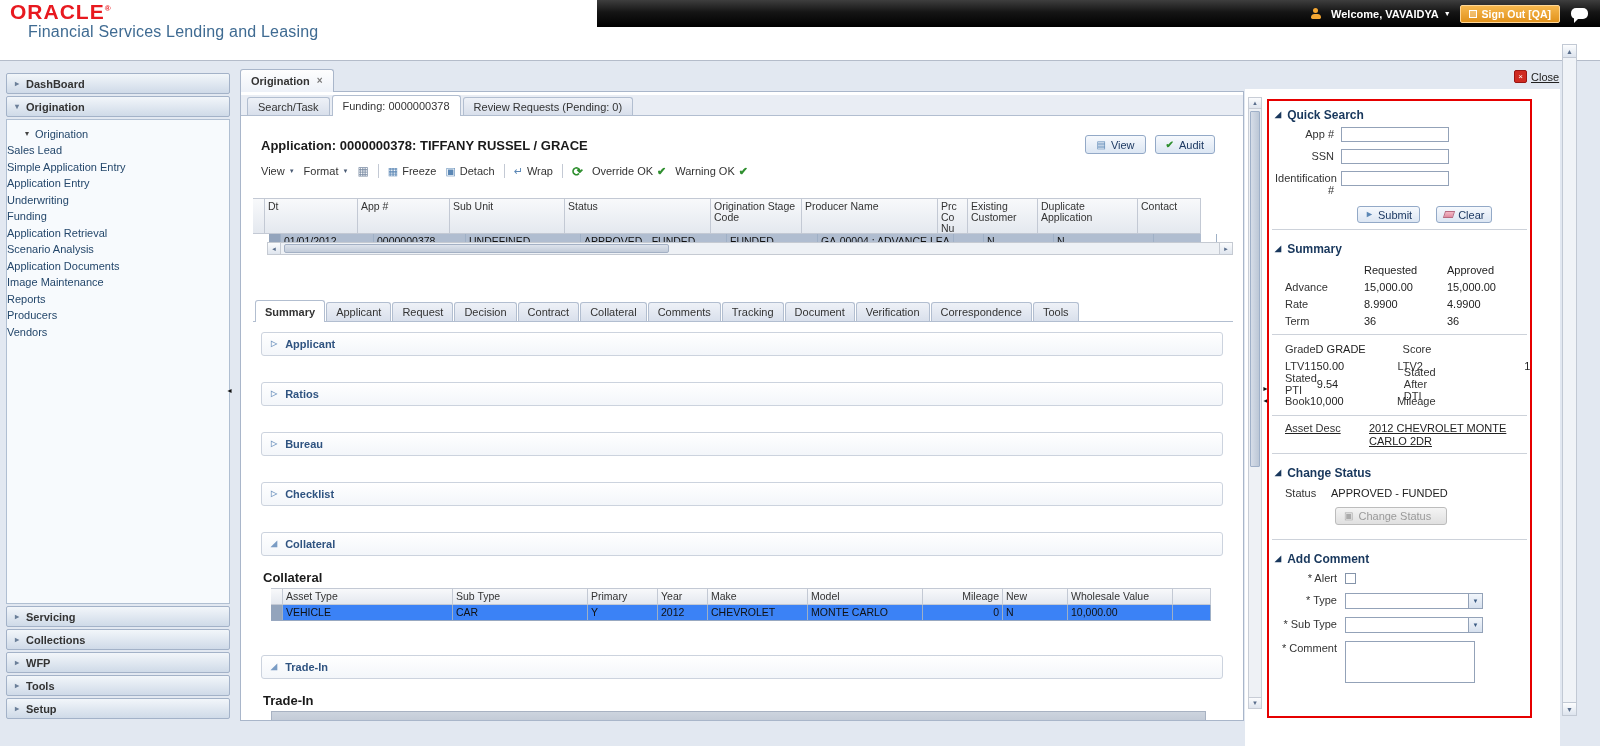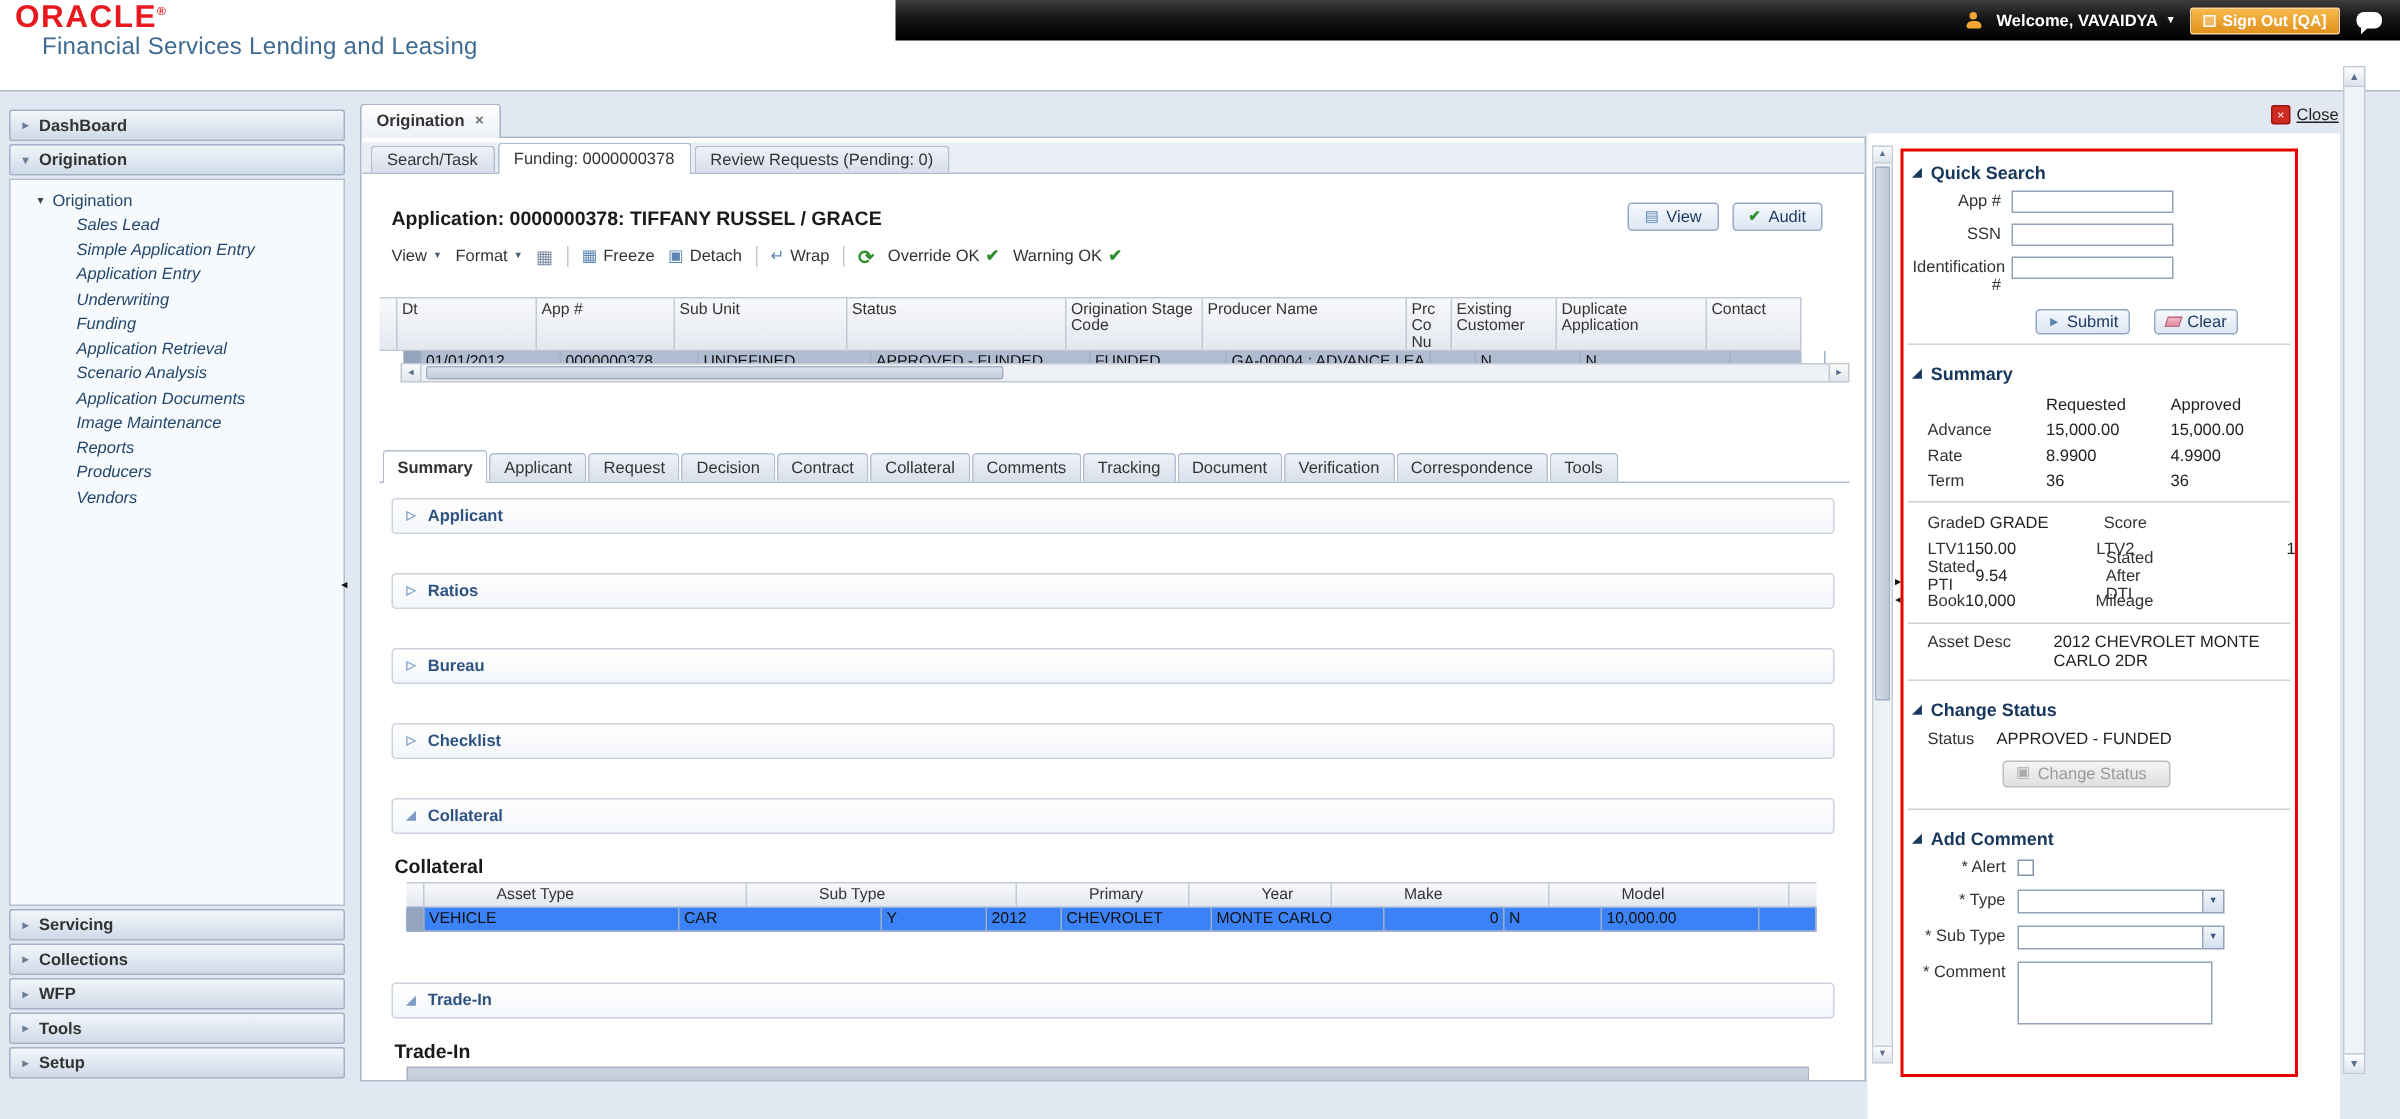--- a/index.html
+++ b/index.html
@@ -30,21 +30,21 @@
 
   
   .sidebar { position: absolute; left: 6px; top: 12px; width: 224px; height: 648px; display: flex; flex-direction: column; }
   .acc-h { height: 21px; margin-bottom: 2px; display: flex; align-items: center; gap: 7px; padding: 0 8px;
     background: linear-gradient(#f2f6fa,#cfdae8); border: 1px solid #a3b2c8; border-radius: 2px;
     color: #333; font-weight: bold; cursor: pointer; flex: none; }
   .acc-h .tri { font-size: 8px; color: #6b7f99; }
   .tree-panel { flex: 1; background: #f7fafd; border: 1px solid #b0bfd2; margin-bottom: 2px; padding-top: 5px; overflow: hidden; }
   .tree-root { display: flex; align-items: center; gap: 6px; padding-left: 18px; height: 17px; color: #24476b; cursor: pointer; }
   .tree-root .tri { font-size: 8px; color: #444; }
-  .tree-item { padding-left: 44px; height: 16.5px; line-height: 16.5px; color: #24476b; cursor: pointer; white-space: nowrap; font-style: italic; }
+  .tree-item { height: 16.5px; line-height: 16.5px; color: #24476b; cursor: pointer; white-space: nowrap; }
 
   
   .win-tab { position: absolute; left: 240px; top: 8px; height: 23px; background: linear-gradient(#fefefe,#edf1f8);
     border: 1px solid #a9b6ca; border-bottom: none; border-radius: 3px 3px 0 0; display: flex; align-items: center;
     gap: 7px; padding: 0 10px; font-weight: bold; color: #333; z-index: 3; cursor: pointer; }
   .win-tab .x { color: #777; font-size: 10px; cursor: pointer; }
   .close-area { position: absolute; left: 1514px; top: 9px; display: flex; gap: 4px; align-items: center; cursor: pointer; }
   .close-x { width: 13px; height: 13px; background: #cf2a21; border: 1px solid #991512; color: #fff; font-size: 8px;
     display: flex; align-items: center; justify-content: center; border-radius: 2px; }
   .close-lbl { color: #222; text-decoration: underline; }
@@ -100,21 +100,21 @@
   .secbar { height: 24px; border: 1px solid #ccd3de; border-radius: 3px; background: linear-gradient(#ffffff,#f3f6fa);
     display: flex; align-items: center; gap: 8px; padding-left: 9px; color: #2f5380; font-weight: bold; cursor: pointer; }
   .secbar .tri { font-size: 8px; color: #7a9cc4; }
   .mb { margin-bottom: 26px; }
   .blk-title { margin: 14px 0 3px 2px; font-size: 13px; font-weight: bold; color: #1a1a1a; }
 
   .ctable { margin-left: 10px; width: 940px; }
   .v0{width:12px;flex:none}.v1{width:170px;flex:none}.v2{width:135px;flex:none}.v3{width:70px;flex:none}.v4{width:50px;flex:none}
   .v5{width:100px;flex:none}.v6{width:115px;flex:none}.v7{width:80px;flex:none;text-align:right}.v8{width:65px;flex:none}
   .v9{width:105px;flex:none}.v10{flex:1}
-  .ch { display: flex; background: linear-gradient(#f8f9fb,#e4e8ef); border-top: 1px solid #c3c9d4; border-bottom: 1px solid #c3c9d4; gap: 45px; }
+  .ch { display: flex; background: linear-gradient(#f8f9fb,#e4e8ef); border-top: 1px solid #c3c9d4; border-bottom: 1px solid #c3c9d4; }
   .ch .c { border-right: 1px solid #c3c9d4; padding: 1px 3px; height: 15px; font-size: 10.5px; color: #333; overflow: hidden; white-space: nowrap; }
   .cr { display: flex; background: #3b82f6; border-bottom: 1px solid #98a8c0; cursor: pointer; }
   .cr .c { border-right: 1px solid #9fb0c6; padding: 1px 3px; height: 15px; font-size: 10.5px; color: #101010; overflow: hidden; white-space: nowrap; }
   .ti-strip { margin-left: 10px; margin-top: 2px; width: 935px; height: 18px; background: linear-gradient(#cdd4de,#bac3d1); border: 1px solid #a8b2c2; }
 
   
   .inner-scroll { position: absolute; left: 1248px; top: 36px; width: 14px; height: 612px; background: #eef1f5; border: 1px solid #c8cdd6; }
   .is-btn { height: 11px; display: flex; align-items: center; justify-content: center; font-size: 6px; color: #5a6e8c;
     background: linear-gradient(#fbfcfd,#dfe5ee); cursor: pointer; }
   .is-btn.t { border-bottom: 1px solid #c8cdd6; } .is-btn.b { border-top: 1px solid #c8cdd6; position: absolute; bottom: 0; left: 0; right: 0; }
@@ -135,21 +135,21 @@
   .tin { width: 108px; height: 15px; border: 1px solid #93a2b8; background: #fff; font-family: "Liberation Sans", sans-serif; font-size: 11px; padding: 0 2px; }
   .qs-btns { display: flex; gap: 16px; margin: 10px 0 6px 88px; }
   .sbtn { display: flex; align-items: center; gap: 4px; height: 17px; padding: 0 7px; background: linear-gradient(#f6f9fd,#dce6f3);
     border: 1px solid #93a9c7; border-radius: 3px; color: #1e3a63; cursor: pointer; }
   .sbtn .i { font-size: 9px; }
   .eraser { width: 10px; height: 7px; background: linear-gradient(#f3b9c6,#e28ba0); border: 1px solid #b86a80; transform: skewX(-18deg); }
   .s3 { display: flex; align-items: center; height: 17px; padding-left: 16px; color: #222; }
   .s3 .l { width: 79px; color: #333; } .s3 .v1 { width: 83px; } .s3 .v2 { flex: 1; }
   .s4 { display: flex; align-items: center; height: 17.5px; padding: 0 22px 0 16px; color: #222; }
   .s4 .l1 { width: 58px; color: #333; } .s4 .v1 { width: 62px; } .s4 .l2 { flex: 1; color: #333; padding-left: 25px; } .s4 .v2 { text-align: right; }
-  .sa { display: flex; padding-left: 16px; margin: 6px 0; color: #222; }
+  .sa { display: flex; padding-left: 16px; margin: 6px 0; color: #222; text-decoration: underline; }
   .sa .l { width: 84px; color: #333; flex: none; } .sa .v { width: 158px; line-height: 12.5px; }
   .cs-row { display: flex; padding-left: 16px; margin: 2px 0 8px 0; }
   .cs-row .l { width: 46px; color: #333; } .cs-row .v { flex: 1; }
   .dbtn { display: flex; align-items: center; gap: 5px; height: 18px; padding: 0 8px; margin-left: 66px;
     background: linear-gradient(#f4f4f4,#e0e0e0); border: 1px solid #bcbcbc; border-radius: 3px; color: #9a9a9a; width: 112px; cursor: default; }
   .ac-row { display: flex; align-items: flex-start; margin: 0 0 8px 0; }
   .ac-label { width: 76px; text-align: right; padding-right: 8px; color: #333; line-height: 11.5px; padding-top: 2px; flex: none; }
   .cb { width: 11px; height: 11px; border: 1px solid #8494aa; background: #fff; margin-top: 2px; cursor: pointer; }
   .dd { width: 138px; height: 16px; border: 1px solid #93a2b8; background: #fff; position: relative; cursor: pointer; }
   .dd-btn { position: absolute; right: 0; top: 0; width: 14px; height: 100%; background: linear-gradient(#f2f6fb,#d6e0ee);

